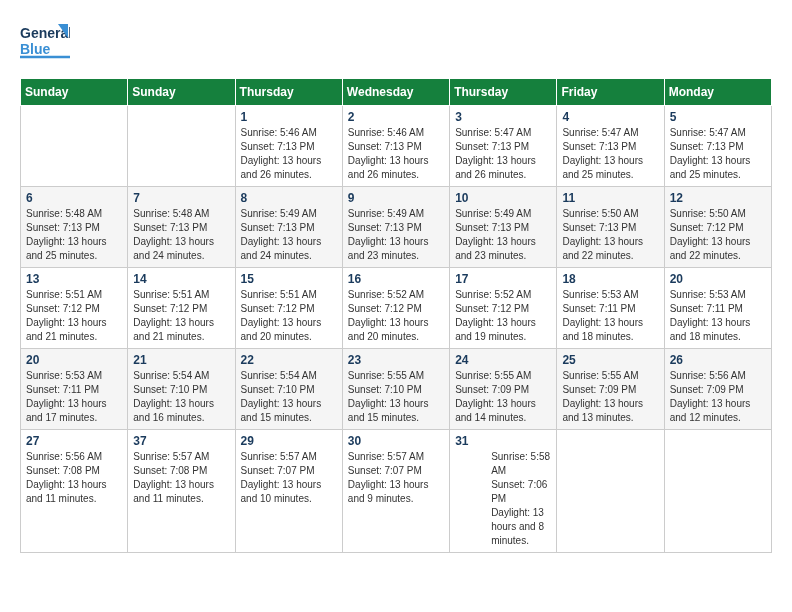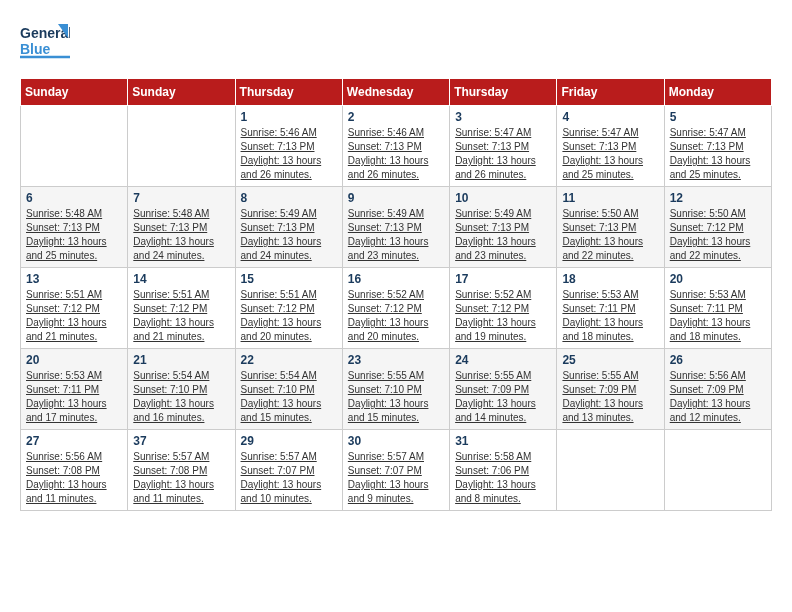--- a/index.html
+++ b/index.html
@@ -32,21 +32,21 @@
     .location-title {
       font-size: 15px;
       color: #333;
     }
     .calendar-table {
       width: 100%;
       border-collapse: collapse;
       font-size: 11px;
     }
     .calendar-table th {
-      background: #b91c1c;
+      background: #15803d;
       color: #fff;
       padding: 6px 4px;
       text-align: left;
       font-size: 12px;
       font-weight: bold;
       border: 1px solid #fff;
     }
     .calendar-table td {
       border: 1px solid #ccc;
       padding: 4px 5px;
@@ -62,21 +62,20 @@
       font-weight: bold;
       font-size: 12px;
       color: #1a3a5c;
       display: block;
       margin-bottom: 2px;
     }
     .day-info {
       color: #333;
       font-size: 10px;
       line-height: 1.4;
-      text-decoration: underline;
     }
     .empty-cell {
       background: #f9f9f9;
     }
     
     .logo-wrapper {
       display: flex;
       align-items: center;
     }
   </style>
@@ -299,21 +298,21 @@
 Daylight: 13 hours and 10 minutes.</div>
         </td>
         <td>
           <span class="day-number">30</span>
           <div class="day-info" style="white-space: pre-line;">Sunrise: 5:57 AM
 Sunset: 7:07 PM
 Daylight: 13 hours and 9 minutes.</div>
         </td>
         <td>
           <span class="day-number">31</span>
-          <div class="day-info" style="white-space: pre-line;">Sunrise: 5:58 AM
+          <div class="day-info" style="white-space: pre-line; margin-left: 36px;">Sunrise: 5:58 AM
 Sunset: 7:06 PM
 Daylight: 13 hours and 8 minutes.</div>
         </td>
         <td class="empty-cell"></td>
         <td class="empty-cell"></td>
       </tr>
     </tbody>
 </table>
 
 </body></html>

